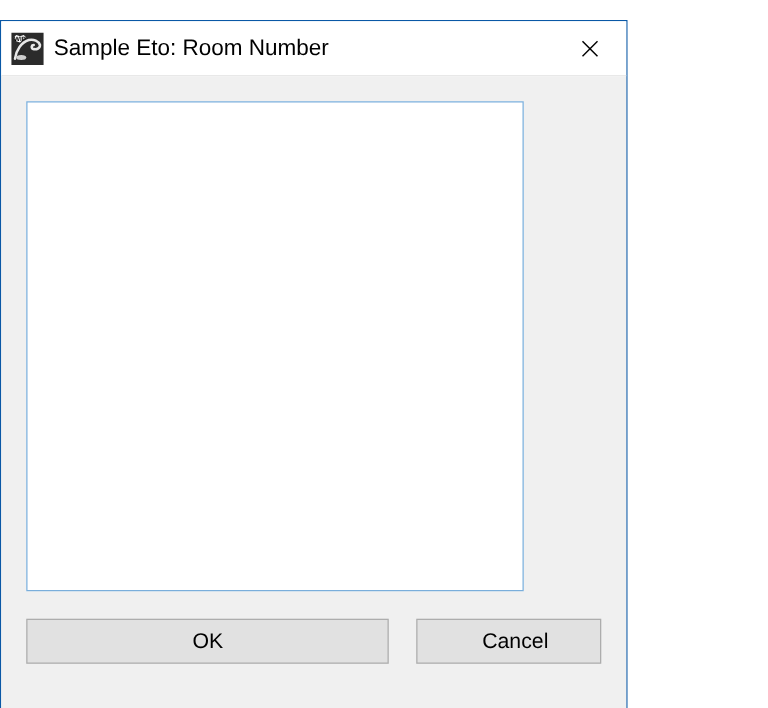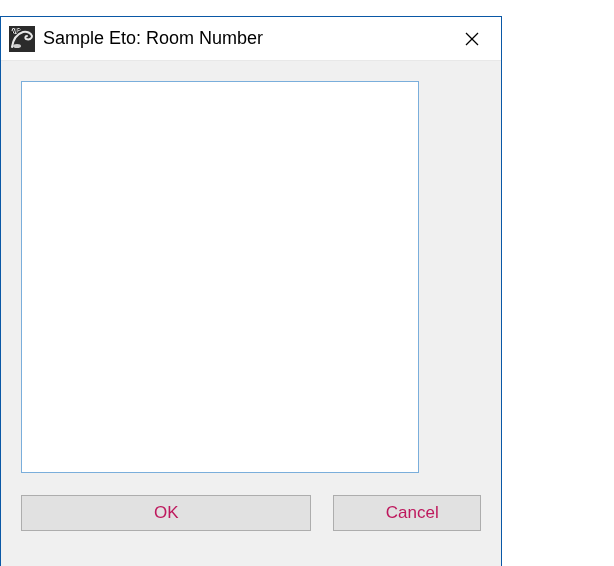--- a/index.html
+++ b/index.html
@@ -74,21 +74,21 @@
       margin-top: 22px;
       display: flex;
       gap: 22px;
     }
     .btn {
       height: 36px;
       background: #e1e1e1;
       border: 1px solid #adadad;
       font-family: "Segoe UI", Tahoma, sans-serif;
       font-size: 17px;
-      color: #be185d;
+      color: #000000;
       cursor: pointer;
       display: flex;
       align-items: center;
       justify-content: center;
     }
     .btn-ok {
       width: 368px;
     }
     .btn-cancel {
       width: 184px;

